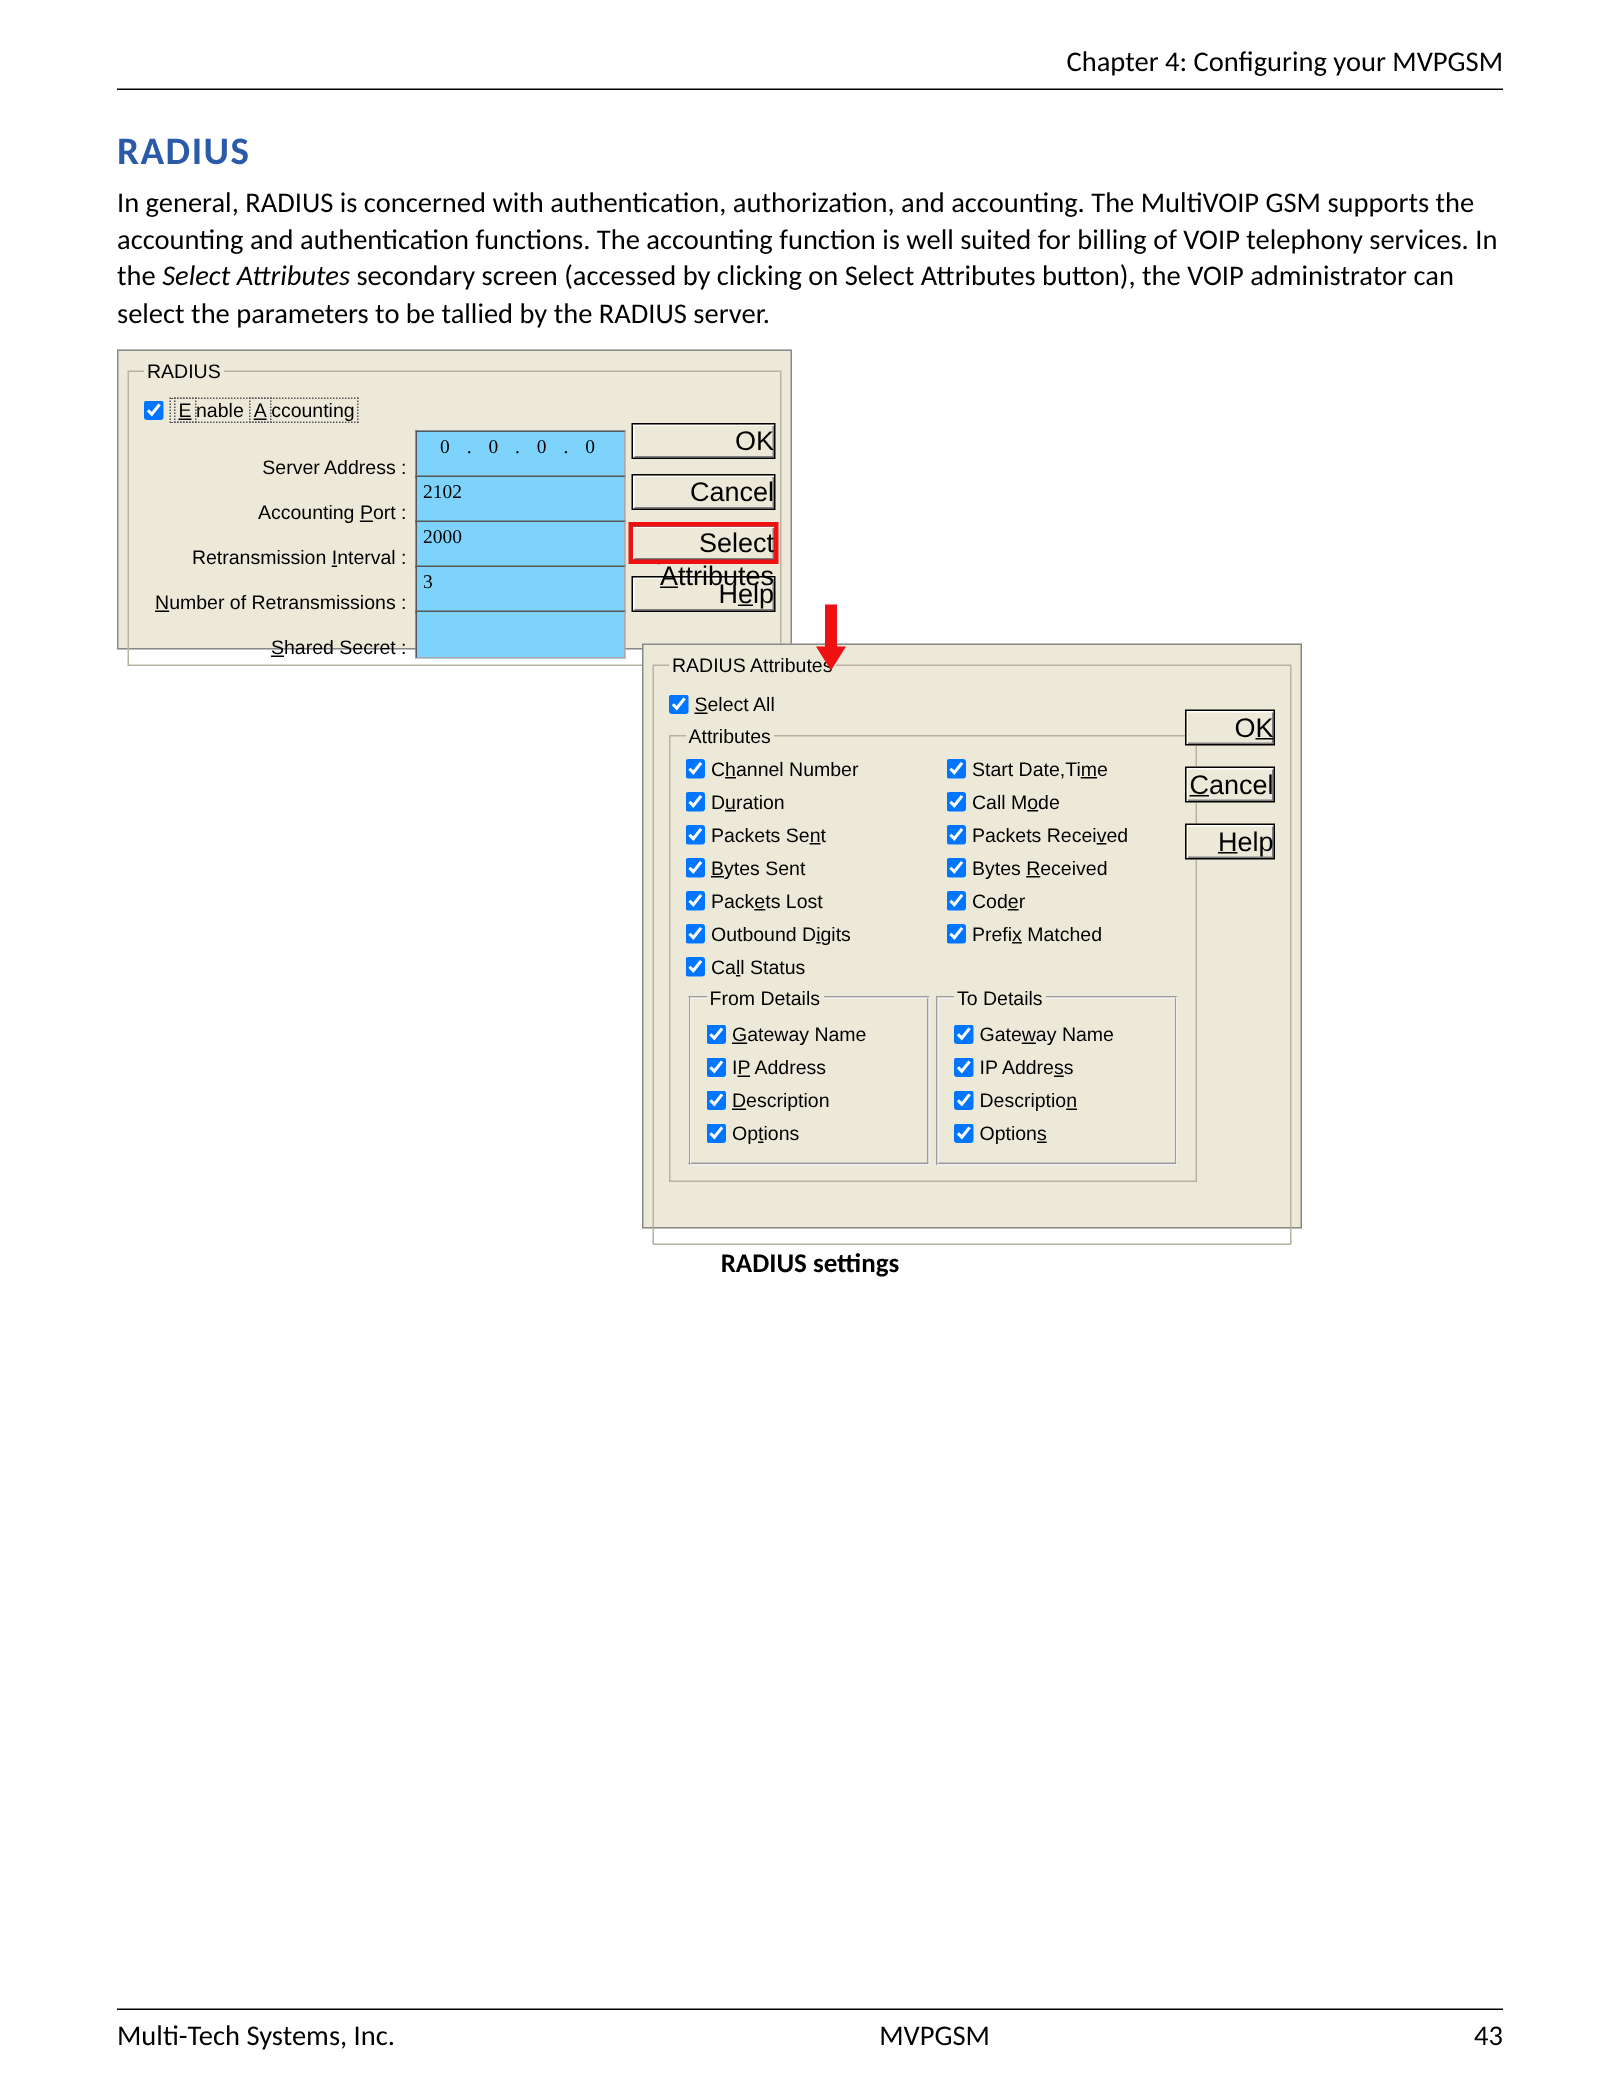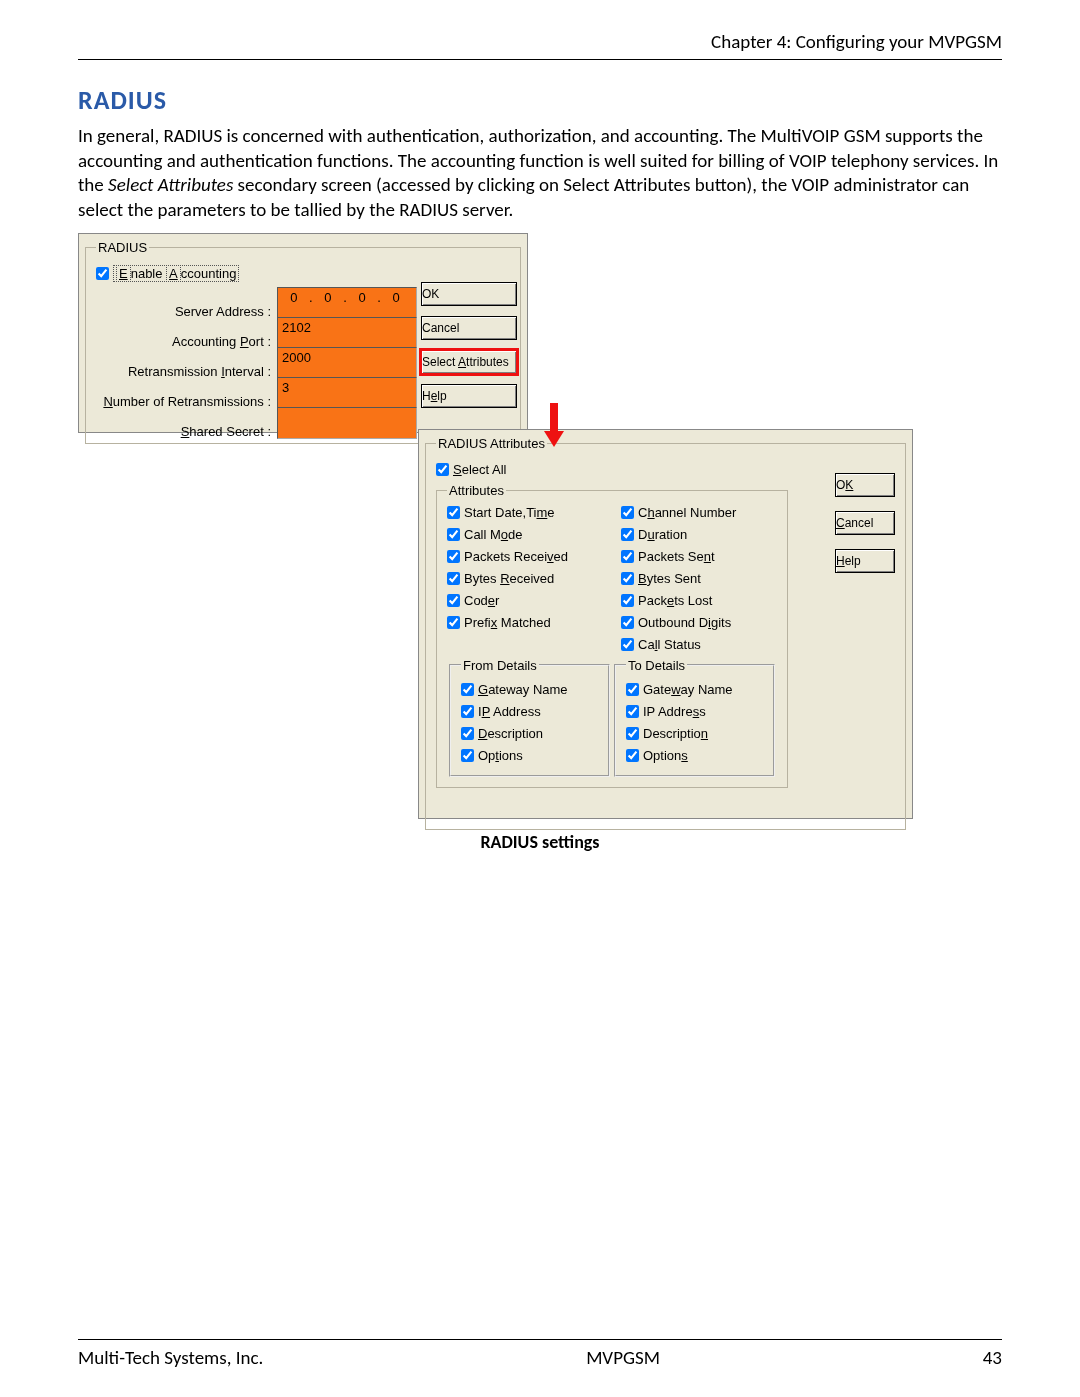--- a/index.html
+++ b/index.html
@@ -70,48 +70,48 @@
     height: 28px;
     margin-bottom: 2px;
   }
   .row .lbl {
     width: 175px;
     text-align: right;
     padding-right: 6px;
   }
   .txtbox {
     border: 1px inset #aaa;
-    background: #f97316;
+    background: #7dd3fc;
     height: 32px;
     line-height: 20px;
     padding: 0 4px;
     box-sizing: border-box;
-    font-family: Liberation Sans, sans-serif;
+    font-family: Liberation Serif, serif;
     font-size: 13px;
   }
   .txtbox.ip { width: 140px; letter-spacing: 4px; text-align: center; }
   .txtbox.w140 { width: 140px; }
   .unit { margin-left: 8px; }
   .btncol {
     position: absolute;
     right: 10px;
     top: 48px;
     width: 96px;
   }
   .wbtn {
     display: block;
     width: 96px;
     height: 24px;
     line-height: 22px;
-    text-align: left;
+    text-align: right;
     background: #ece9d8;
     border: 1px solid #000;
     box-shadow: inset 1px 1px 0 #fff, inset -1px -1px 0 #808080;
     margin-bottom: 10px;
-    font-size: 12px;
+    font-size: 18px;
     cursor: default;
     box-sizing: border-box;
   }
   .wbtn.highlight {
     outline: 3px solid #e11;
     outline-offset: -1px;
   }
   .chk {
     display: flex;
     align-items: center;
@@ -238,86 +238,86 @@
         <div class="wbtn highlight">Select <span class="u">A</span>ttributes</div>
         <div class="wbtn">H<span class="u">e</span>lp</div>
       </div>
     </div>
 
     <div class="arrow-wrap">
       <div class="arrow-shaft"></div>
       <div class="arrow-head"></div>
     </div>
 
-    <div class="win" style="left:340px; top:196px; width:495px; height:390px; z-index:20;">
+    <div class="win" style="left:350px; top:196px; width:440px; height:390px; z-index:20;">
       <fieldset class="group" style="height:374px; position:relative;">
         <legend>RADIUS Attributes</legend>
 
         <label class="chk">
           <input type="checkbox" checked="" style="">
           <span><span class="u">S</span>elect All</span>
         </label>
 
         <fieldset class="group" style="margin:2px 0 4px 0; padding-top:4px; width:330px;">
           <legend>Attributes</legend>
           <div class="attr-cols">
             <div class="attr-col">
               <label class="chk">
                   <input type="checkbox" checked="" style="">
-                  <span>Start Date,Ti<span class="u">m</span>e</span>
-                </label>
-              <label class="chk">
-                  <input type="checkbox" checked="" style="">
-                  <span>Call M<span class="u">o</span>de</span>
-                </label>
-              <label class="chk">
-                  <input type="checkbox" checked="" style="">
-                  <span>Packets Recei<span class="u">v</span>ed</span>
-                </label>
-              <label class="chk">
-                  <input type="checkbox" checked="" style="">
-                  <span>Bytes <span class="u">R</span>eceived</span>
-                </label>
-              <label class="chk">
-                  <input type="checkbox" checked="" style="">
-                  <span>Cod<span class="u">e</span>r</span>
-                </label>
-              <label class="chk">
-                  <input type="checkbox" checked="" style="">
-                  <span>Prefi<span class="u">x</span> Matched</span>
+                  <span>C<span class="u">h</span>annel Number</span>
+                </label>
+              <label class="chk">
+                  <input type="checkbox" checked="" style="">
+                  <span>D<span class="u">u</span>ration</span>
+                </label>
+              <label class="chk">
+                  <input type="checkbox" checked="" style="">
+                  <span>Packets Se<span class="u">n</span>t</span>
+                </label>
+              <label class="chk">
+                  <input type="checkbox" checked="" style="">
+                  <span><span class="u">B</span>ytes Sent</span>
+                </label>
+              <label class="chk">
+                  <input type="checkbox" checked="" style="">
+                  <span>Pack<span class="u">e</span>ts Lost</span>
+                </label>
+              <label class="chk">
+                  <input type="checkbox" checked="" style="">
+                  <span>Outbound D<span class="u">i</span>gits</span>
+                </label>
+              <label class="chk">
+                  <input type="checkbox" checked="" style="">
+                  <span>Ca<span class="u">l</span>l Status</span>
                 </label>
             </div>
             <div class="attr-col">
               <label class="chk">
                   <input type="checkbox" checked="" style="">
-                  <span>C<span class="u">h</span>annel Number</span>
-                </label>
-              <label class="chk">
-                  <input type="checkbox" checked="" style="">
-                  <span>D<span class="u">u</span>ration</span>
-                </label>
-              <label class="chk">
-                  <input type="checkbox" checked="" style="">
-                  <span>Packets Se<span class="u">n</span>t</span>
-                </label>
-              <label class="chk">
-                  <input type="checkbox" checked="" style="">
-                  <span><span class="u">B</span>ytes Sent</span>
-                </label>
-              <label class="chk">
-                  <input type="checkbox" checked="" style="">
-                  <span>Pack<span class="u">e</span>ts Lost</span>
-                </label>
-              <label class="chk">
-                  <input type="checkbox" checked="" style="">
-                  <span>Outbound D<span class="u">i</span>gits</span>
-                </label>
-              <label class="chk">
-                  <input type="checkbox" checked="" style="">
-                  <span>Ca<span class="u">l</span>l Status</span>
+                  <span>Start Date,Ti<span class="u">m</span>e</span>
+                </label>
+              <label class="chk">
+                  <input type="checkbox" checked="" style="">
+                  <span>Call M<span class="u">o</span>de</span>
+                </label>
+              <label class="chk">
+                  <input type="checkbox" checked="" style="">
+                  <span>Packets Recei<span class="u">v</span>ed</span>
+                </label>
+              <label class="chk">
+                  <input type="checkbox" checked="" style="">
+                  <span>Bytes <span class="u">R</span>eceived</span>
+                </label>
+              <label class="chk">
+                  <input type="checkbox" checked="" style="">
+                  <span>Cod<span class="u">e</span>r</span>
+                </label>
+              <label class="chk">
+                  <input type="checkbox" checked="" style="">
+                  <span>Prefi<span class="u">x</span> Matched</span>
                 </label>
             </div>
           </div>
 
           <div class="sub-groups">
             <fieldset>
               <legend>From Details</legend>
               <label class="chk">
                   <input type="checkbox" checked="" style="">
                   <span><span class="u">G</span>ateway Name</span>

